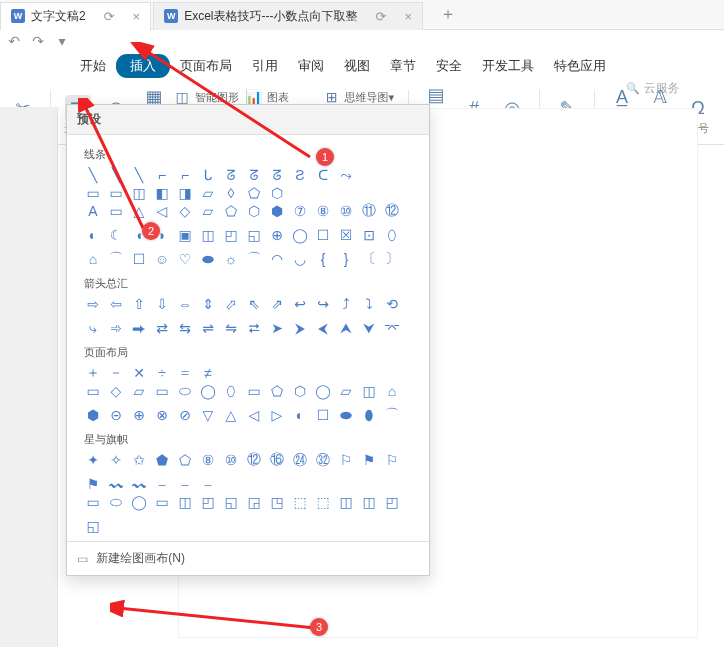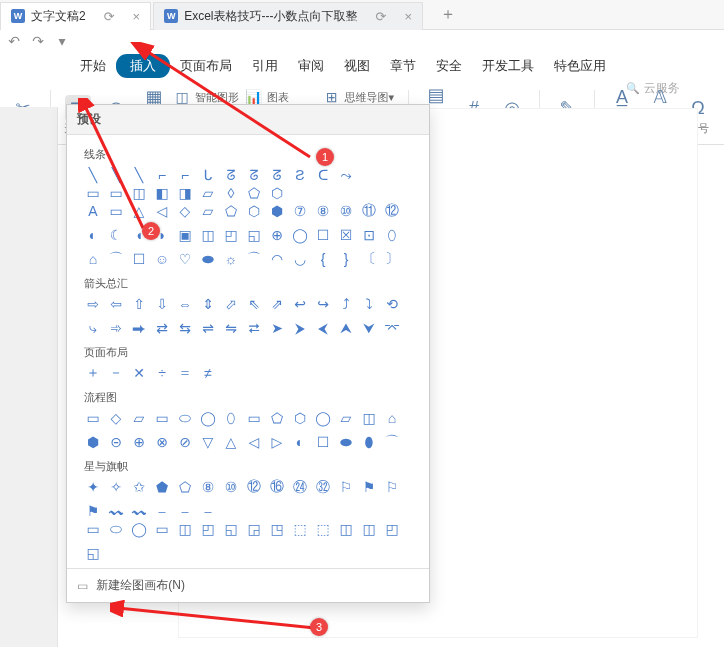--- a/index.html
+++ b/index.html
@@ -269,21 +269,20 @@
       </div>
       <div class="sp-cat">页面布局</div>
       <div class="sp-grid">
         <div class="sp-item">＋</div>
         <div class="sp-item">－</div>
         <div class="sp-item">✕</div>
         <div class="sp-item">÷</div>
         <div class="sp-item">＝</div>
         <div class="sp-item">≠</div>
       </div>
-      <div class="sp-cat">流程图</div>
       <div class="sp-grid">
         <div class="sp-item">▭</div>
         <div class="sp-item">◇</div>
         <div class="sp-item">▱</div>
         <div class="sp-item">▭</div>
         <div class="sp-item">⬭</div>
         <div class="sp-item">◯</div>
         <div class="sp-item">⬯</div>
         <div class="sp-item">▭</div>
         <div class="sp-item">⬠</div>

